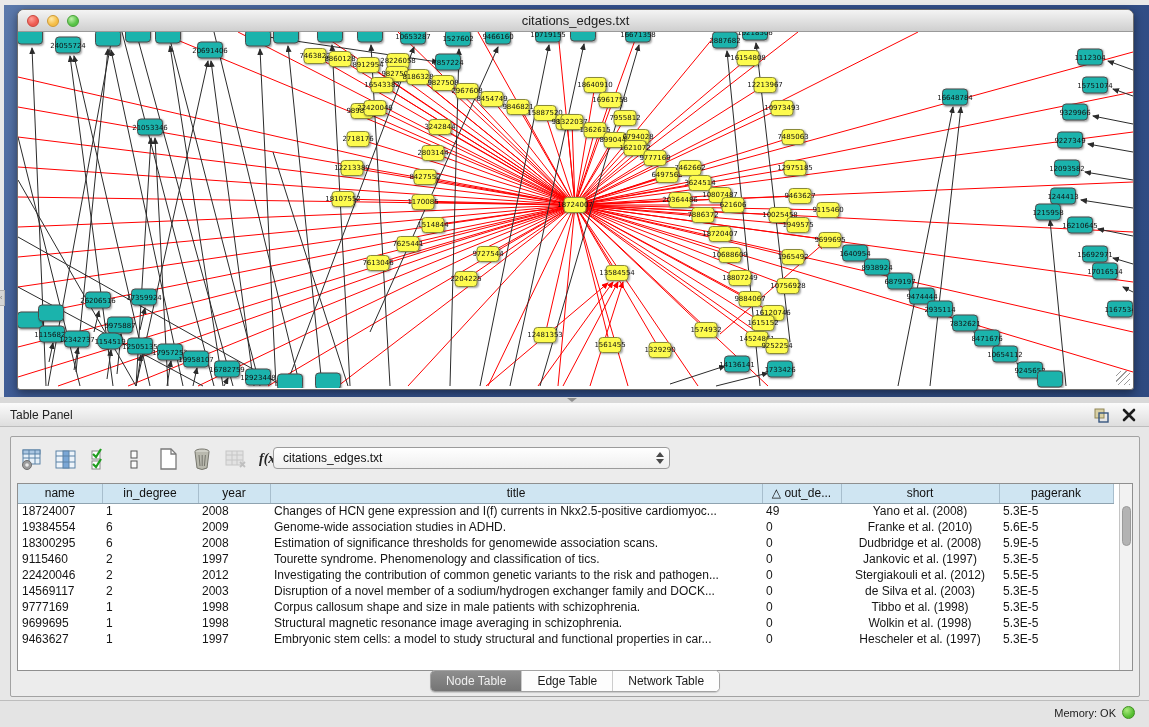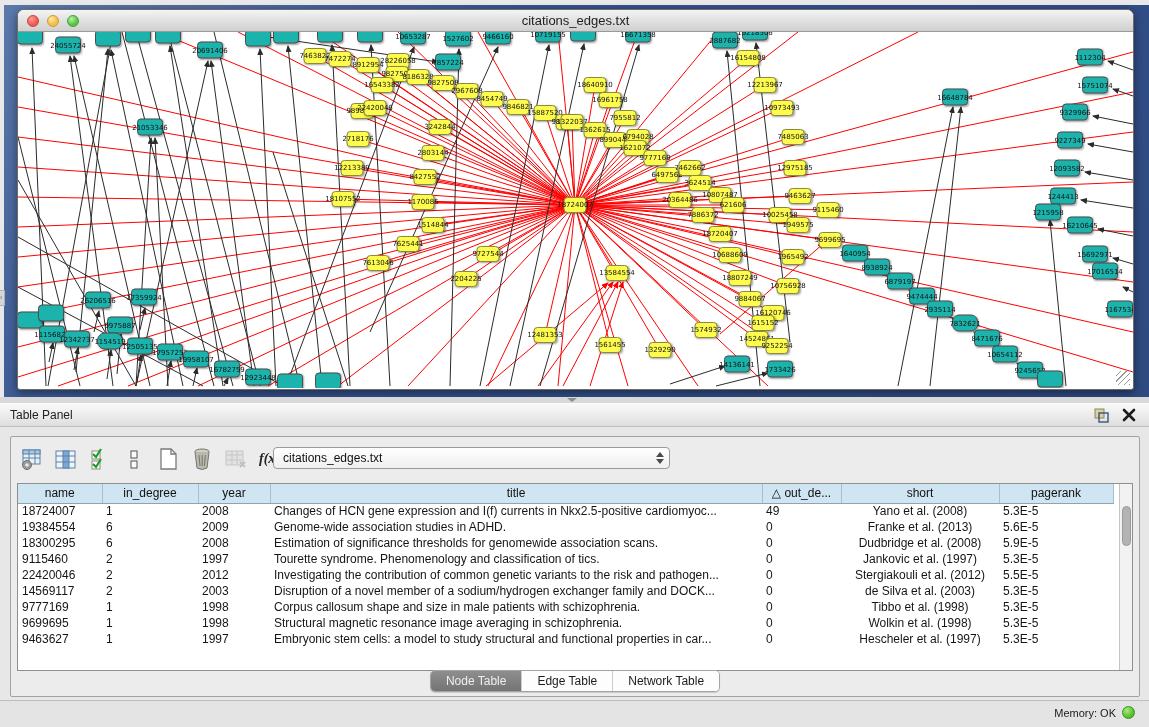--- a/index.html
+++ b/index.html
@@ -395,21 +395,21 @@
           </div>
           <div class="node t" style="left: 882px; top: 249px;">
             <span class="lbl">6879197</span>
           </div>
           <div class="node t" style="left: 904px; top: 264px;">
             <span class="lbl">9474444</span>
           </div>
           <div class="node t" style="left: 922px; top: 277px;">
             <span class="lbl">2935114</span>
           </div>
-          <div class="node t" style="left: 947px; top: 291px; border-radius: 7px;">
+          <div class="node t" style="left: 947px; top: 291px;">
             <span class="lbl">7832621</span>
           </div>
           <div class="node t" style="left: 969px; top: 306px;">
             <span class="lbl">8471676</span>
           </div>
           <div class="node t" style="left: 987px; top: 322px;">
             <span class="lbl">10654112</span>
           </div>
           <div class="node t" style="left: 1012px; top: 338px;">
             <span class="lbl">9245652</span>
@@ -454,21 +454,21 @@
           <div class="node t" style="left: 1102px; top: 277px;">
             <span class="lbl">1167534</span>
           </div>
           <div class="node t" style="left: 937px; top: 65px;">
             <span class="lbl">16648784</span>
           </div>
           <div class="node y" style="left: 297px; top: 24px;">
             <span class="lbl">7463822</span>
           </div>
           <div class="node y" style="left: 322px; top: 27px;">
-            <span class="lbl">7472274</span>
+            <span class="lbl">8860128</span>
           </div>
           <div class="node y" style="left: 350px; top: 33px;">
             <span class="lbl">8912954</span>
           </div>
           <div class="node y" style="left: 380px; top: 29px;">
             <span class="lbl">28226058</span>
           </div>
           <div class="node y" style="left: 379px; top: 42px;">
             <span class="lbl">9827505</span>
           </div>
@@ -786,21 +786,21 @@
                 <td class="c4">49</td>
                 <td class="c5">Yano et al. (2008)</td>
                 <td class="c6">5.3E-5</td>
               </tr>
               <tr>
                 <td class="c0">19384554</td>
                 <td class="c1">6</td>
                 <td class="c2">2009</td>
                 <td class="c3">Genome-wide association studies in ADHD.</td>
                 <td class="c4">0</td>
-                <td class="c5">Franke et al. (2013)</td>
+                <td class="c5">Franke et al. (2010)</td>
                 <td class="c6">5.6E-5</td>
               </tr>
               <tr>
                 <td class="c0">18300295</td>
                 <td class="c1">6</td>
                 <td class="c2">2008</td>
                 <td class="c3">Estimation of significance thresholds for genomewide association scans.</td>
                 <td class="c4">0</td>
                 <td class="c5">Dudbridge et al. (2008)</td>
                 <td class="c6">5.9E-5</td>

